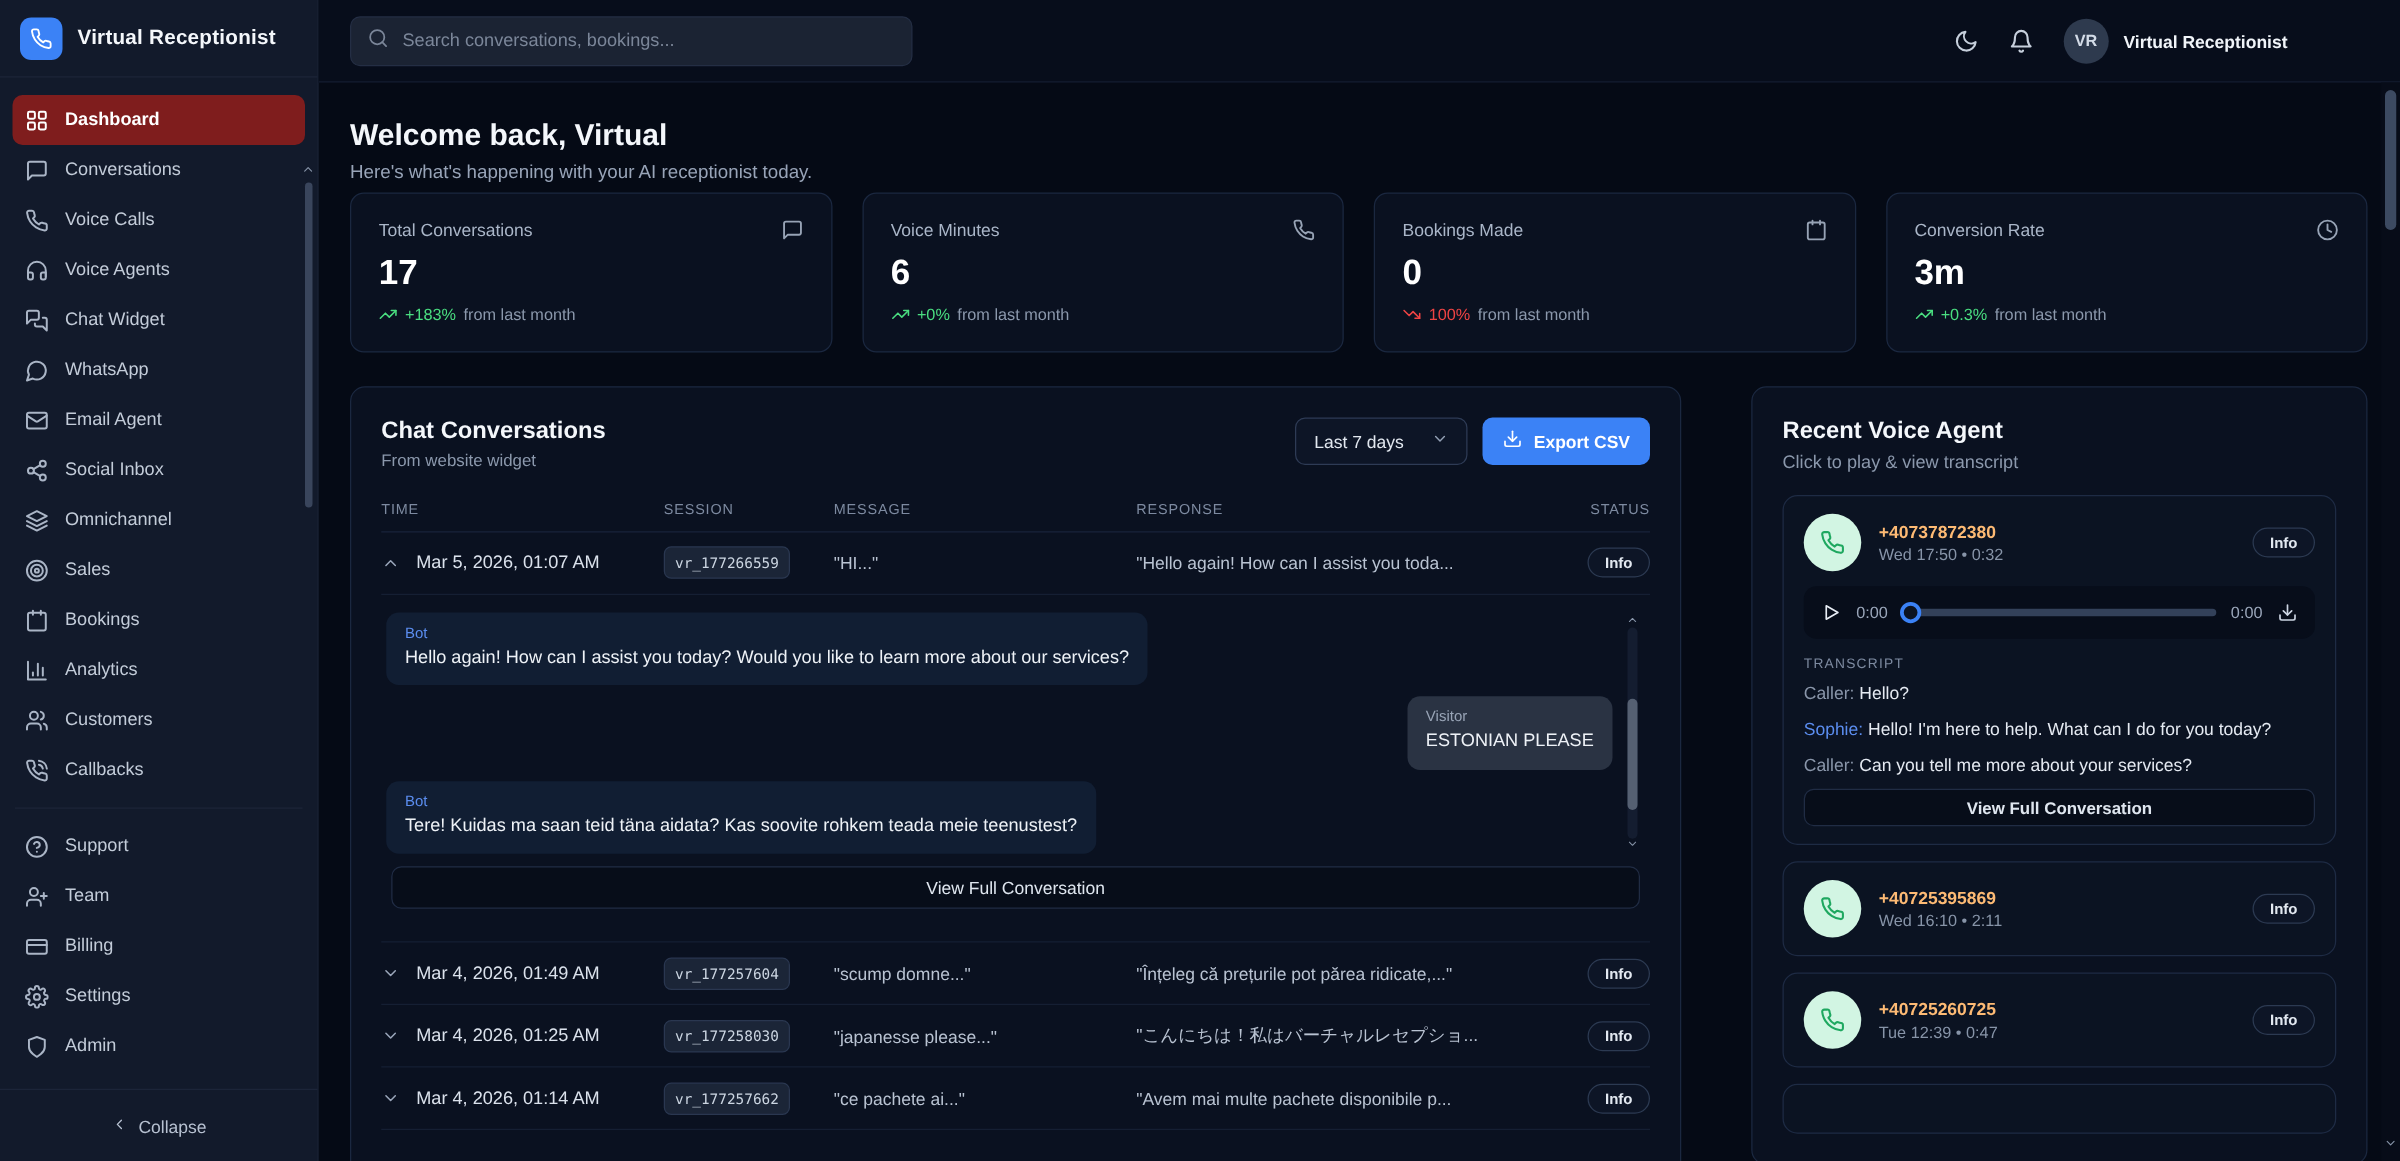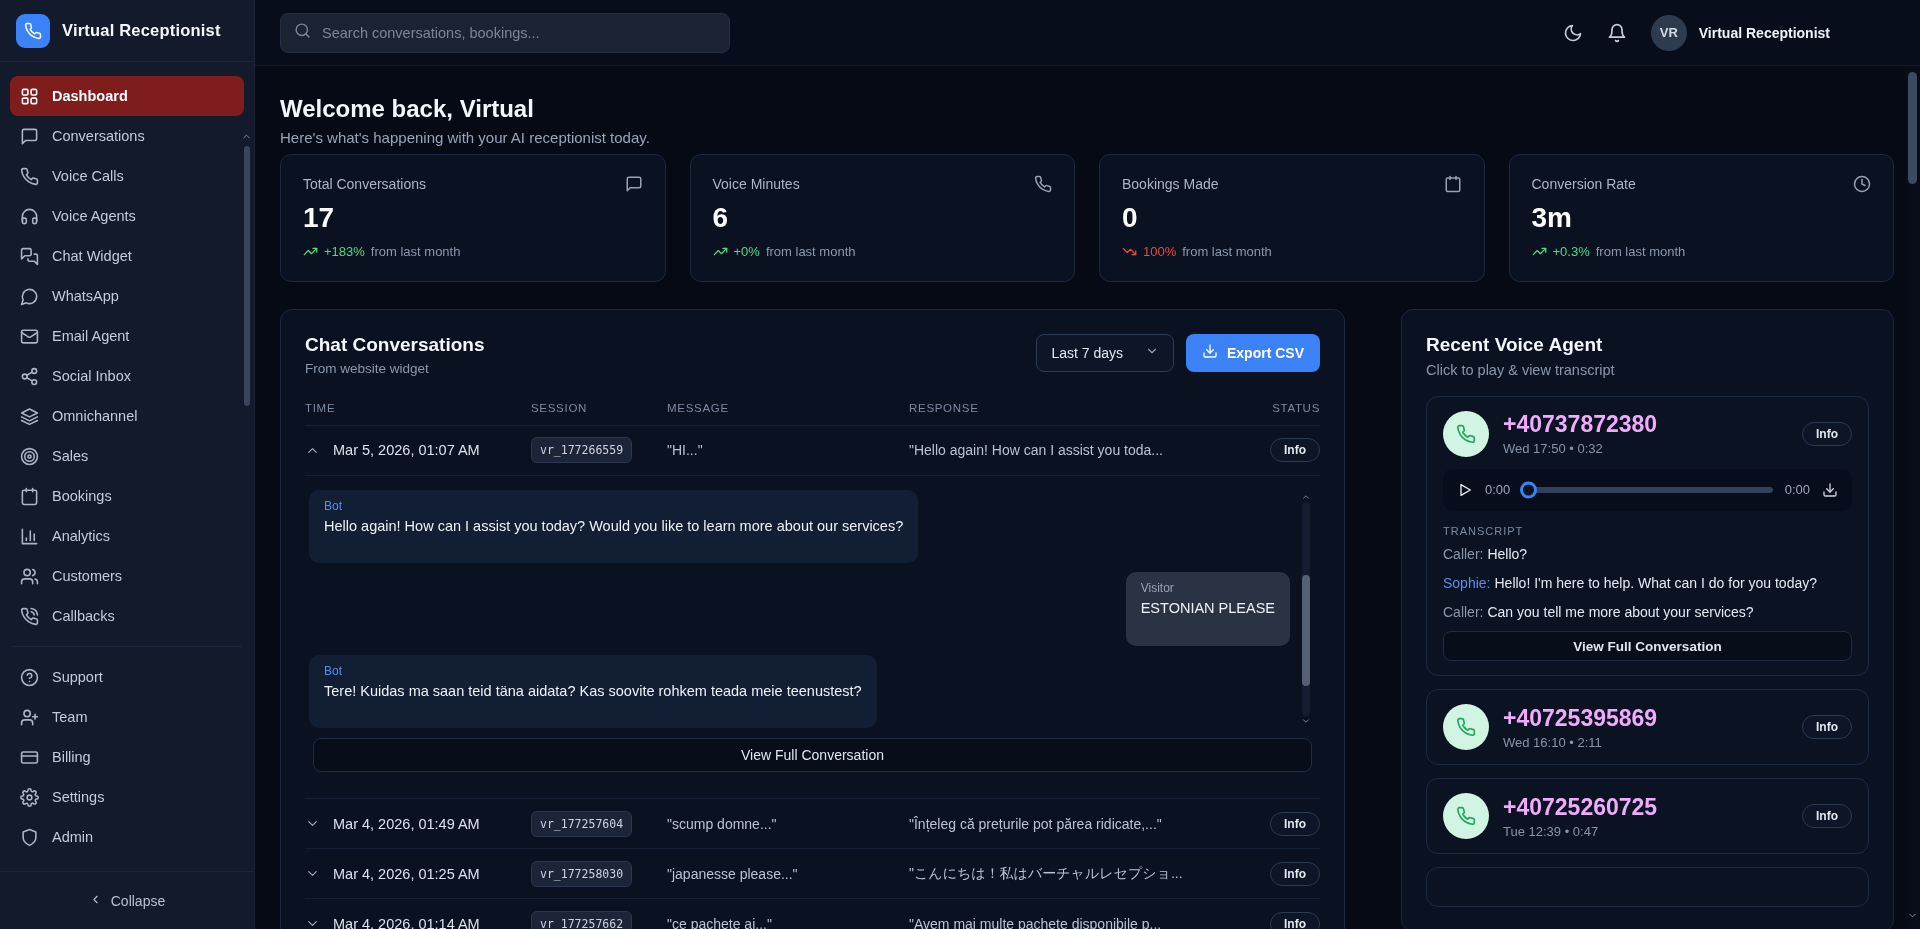--- a/index.html
+++ b/index.html
@@ -82,21 +82,21 @@
   .t-row { height:50px; border-bottom:1px solid #151f33; cursor:pointer; }
   .t-time { display:flex; align-items:center; gap:13px; font-size:14.5px; color:#dbe2ec; white-space:nowrap; }
   .t-time svg.ic { width:15px; height:15px; color:#9aa6ba; }
   .session-badge { display:inline-block; font-family:"DejaVu Sans Mono", monospace; font-size:11.5px; color:#cbd5e1; background:#1b2537; border:1px solid #2a3750; border-radius:6px; padding:5px 8px; width:fit-content; }
   .t-msg, .t-resp { font-size:14px; color:#b9c3d2; white-space:nowrap; overflow:hidden; text-overflow:ellipsis; }
   .t-status { display:flex; justify-content:flex-end; }
   .pill { font-size:12px; font-weight:bold; color:#e2e8f0; border:1px solid #2c3a52; background:#0d1526; border-radius:999px; padding:4px 13px; cursor:pointer; }
 
   .chat-expanded { border-bottom:1px solid #151f33; padding:14px 4px 26px 4px; }
   .chat-scroll { position:relative; display:flex; flex-direction:column; gap:9px; padding-right:26px; }
-  .bubble { border-radius:10px; padding:9px 15px 27px 15px; max-width:68%; width:fit-content; }
+  .bubble { border-radius:10px; padding:9px 15px 12px 15px; max-width:68%; width:fit-content; }
   .bubble.bot { background:#111e33; align-self:flex-start; }
   .bubble.visitor { background:#2a3343; align-self:flex-end; }
   .b-label { font-size:12px; margin-bottom:4px; }
   .bubble.bot .b-label { color:#5b8def; }
   .bubble.visitor .b-label { color:#98a4b6; }
   .b-text { font-size:14.5px; color:#eef2f7; line-height:1.35; }
   .chat-sb { position:absolute; top:0; right:4px; bottom:0; width:12px; }
   .chat-sb .sb-up { position:absolute; top:-2px; left:1px; color:#8794a8; }
   .chat-sb .sb-down { position:absolute; bottom:-2px; left:1px; color:#8794a8; }
   .chat-sb svg.ic { width:10px; height:10px; }
@@ -107,21 +107,21 @@
   .t-row.partial { height:46px; border-bottom:none; align-items:end; padding-top:32px; }
 
   
   .voice-sub { margin-top:6px; font-size:14.5px; color:#8b98ac; }
   .call-list { margin-top:18px; display:flex; flex-direction:column; gap:13px; }
   .call-card { background:#0b1322; border:1px solid #1e2b44; border-radius:12px; padding:14px 16px; cursor:pointer; }
   .call-head { display:flex; align-items:center; gap:14px; height:46px; }
   .call-avatar { width:46px; height:46px; border-radius:50%; background:#d2f5e3; display:flex; align-items:center; justify-content:center; color:#1fa860; }
   .call-avatar svg.ic { width:20px; height:20px; }
   .call-info { flex:1; }
-  .call-number { font-size:23px; font-weight:bold; color:#f0abfc; }
+  .call-number { font-size:14px; font-weight:bold; color:#fdba74; }
   .call-meta { margin-top:3px; font-size:13px; color:#8794a8; }
 
   .player { margin-top:12px; height:42px; background:#070d1a; border-radius:10px; display:flex; align-items:center; gap:12px; padding:0 14px; }
   .play-btn { background:none; border:none; color:#e8edf5; display:flex; cursor:pointer; }
   .play-btn svg.ic { width:16px; height:16px; }
   .p-time { font-size:13px; color:#9aa6ba; }
   .p-track { flex:1; height:6px; background:#33415a; border-radius:3px; position:relative; cursor:pointer; }
   .p-thumb { position:absolute; left:0; top:50%; transform:translate(-2px,-50%); width:17px; height:17px; border-radius:50%; background:#0b1322; border:3px solid #3b82f6; }
   .dl-btn { background:none; border:none; color:#cdd6e4; display:flex; cursor:pointer; }
   .dl-btn svg.ic { width:16px; height:16px; }

